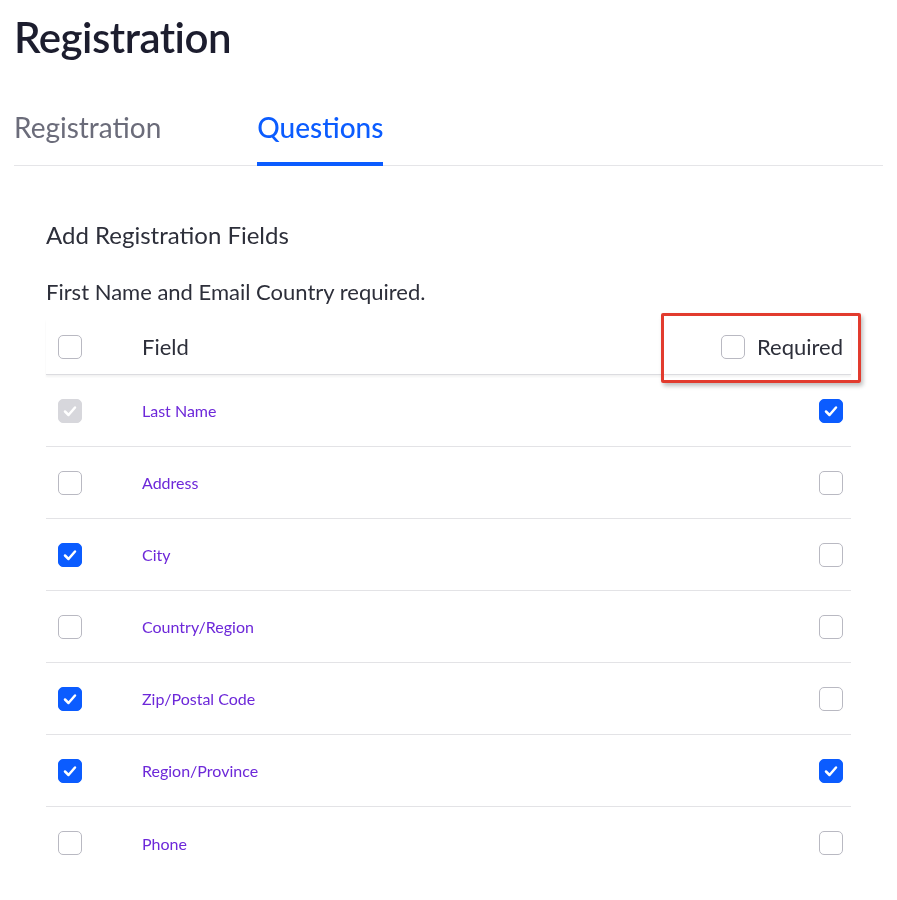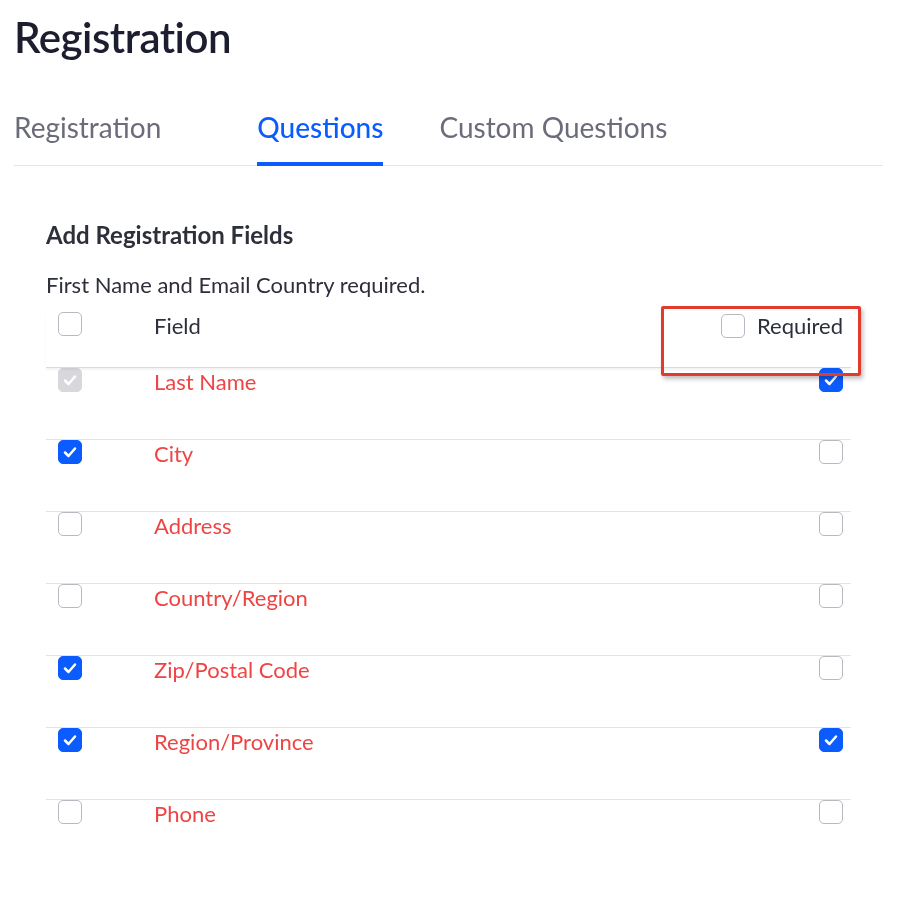--- a/index.html
+++ b/index.html
@@ -41,55 +41,54 @@
       border-bottom-color: #0b5cff;
       font-weight: 500;
       margin-left: 40px;
     }
     .section {
       padding: 0 32px;
     }
     .section-title {
       font-size: 24px;
       color: #2d2f3a;
-      margin-bottom: 22px;
-      font-weight: 700;
+      margin-bottom: 29px;
+      font-weight: 400;
     }
     .section-note {
       font-size: 22px;
       color: #2d2f3a;
       margin-bottom: 14px;
       font-weight: 400;
     }
     .table {
       width: 100%;
     }
     .row {
       display: flex;
-      align-items: flex-start;
+      align-items: center;
       min-height: 72px;
       border-bottom: 1px solid #e3e3e6;
-      gap: 12px;
     }
     .row.header-row {
       border-bottom: 1px solid #dcdce0;
       min-height: 56px;
       position: relative;
     }
     .col-check {
       width: 96px;
       display: flex;
       align-items: center;
       justify-content: flex-start;
       padding-left: 12px;
     }
     .col-field {
       flex: 1;
-      font-size: 22px;
-      color: #ef4444;
+      font-size: 16px;
+      color: #6d28d9;
     }
     .col-required {
       width: 170px;
       display: flex;
       align-items: center;
       justify-content: flex-end;
       gap: 12px;
       padding-right: 8px;
       font-size: 22px;
       color: #2d2f3a;
@@ -147,21 +146,20 @@
     }
   </style>
 </head>
 <body>
 
 <h1 class="page-title">Registration</h1>
 
 <div class="tabs">
   <div class="tab">Registration</div>
   <div class="tab active">Questions</div>
-  <div class="tab">Custom Questions</div>
 </div>
 
 <div class="section">
   <div class="section-title">Add Registration Fields</div>
   <div class="section-note">First Name and Email Country required.</div>
 
   <div class="table">
 
     <div class="row header-row header-shadow">
       <div class="col-check">
@@ -188,37 +186,37 @@
         <span class="checkbox checked">
           <svg viewBox="0 0 16 16">
               <path d="M3 8.5 L6.5 12 L13 4.5" fill="none" stroke-width="2.5" stroke-linecap="round" stroke-linejoin="round"></path>
             </svg>
         </span>
       </div>
     </div>
 
     <div class="row">
       <div class="col-check">
+        <span class="checkbox"></span>
+      </div>
+      <div class="col-field">Address</div>
+      <div class="col-required">
+        <span class="checkbox"></span>
+      </div>
+    </div>
+
+    <div class="row">
+      <div class="col-check">
         <span class="checkbox checked">
           <svg viewBox="0 0 16 16">
               <path d="M3 8.5 L6.5 12 L13 4.5" fill="none" stroke-width="2.5" stroke-linecap="round" stroke-linejoin="round"></path>
             </svg>
         </span>
       </div>
       <div class="col-field">City</div>
-      <div class="col-required">
-        <span class="checkbox"></span>
-      </div>
-    </div>
-
-    <div class="row">
-      <div class="col-check">
-        <span class="checkbox"></span>
-      </div>
-      <div class="col-field">Address</div>
       <div class="col-required">
         <span class="checkbox"></span>
       </div>
     </div>
 
     <div class="row">
       <div class="col-check">
         <span class="checkbox"></span>
       </div>
       <div class="col-field">Country/Region</div>

